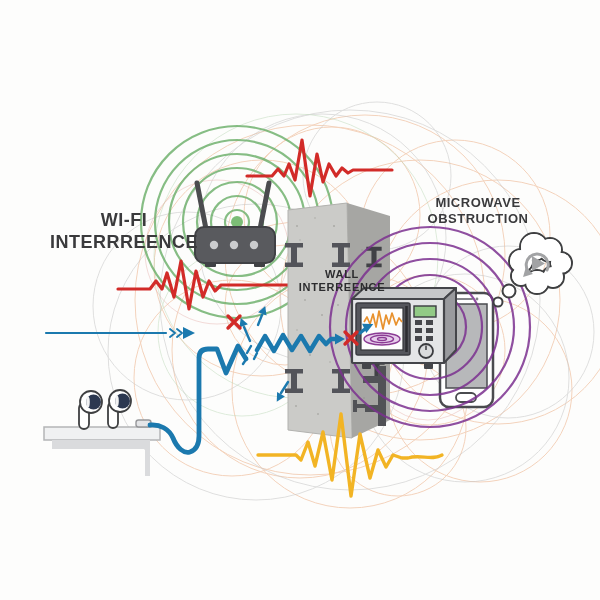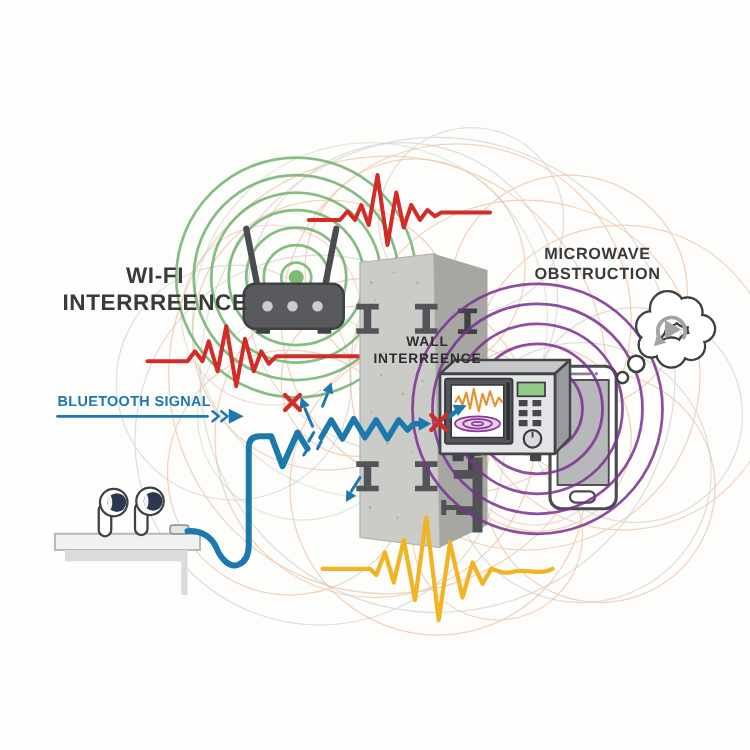--- a/index.html
+++ b/index.html
@@ -251,16 +251,13 @@
     <div>INTERRREENCE</div>
   </div>
   <div class="lbl center" id="microwave-label">
     <div>MICROWAVE</div>
     <div>OBSTRUCTION</div>
   </div>
   <div class="lbl center" id="wall-label">
     <div>WALL</div>
     <div>INTERREENCE</div>
   </div>
-  <div class="lbl" id="bt-label">
-    <div>BLUETOOTH SIGNAL</div>
-  </div>
 </div>
 
 </body></html>

